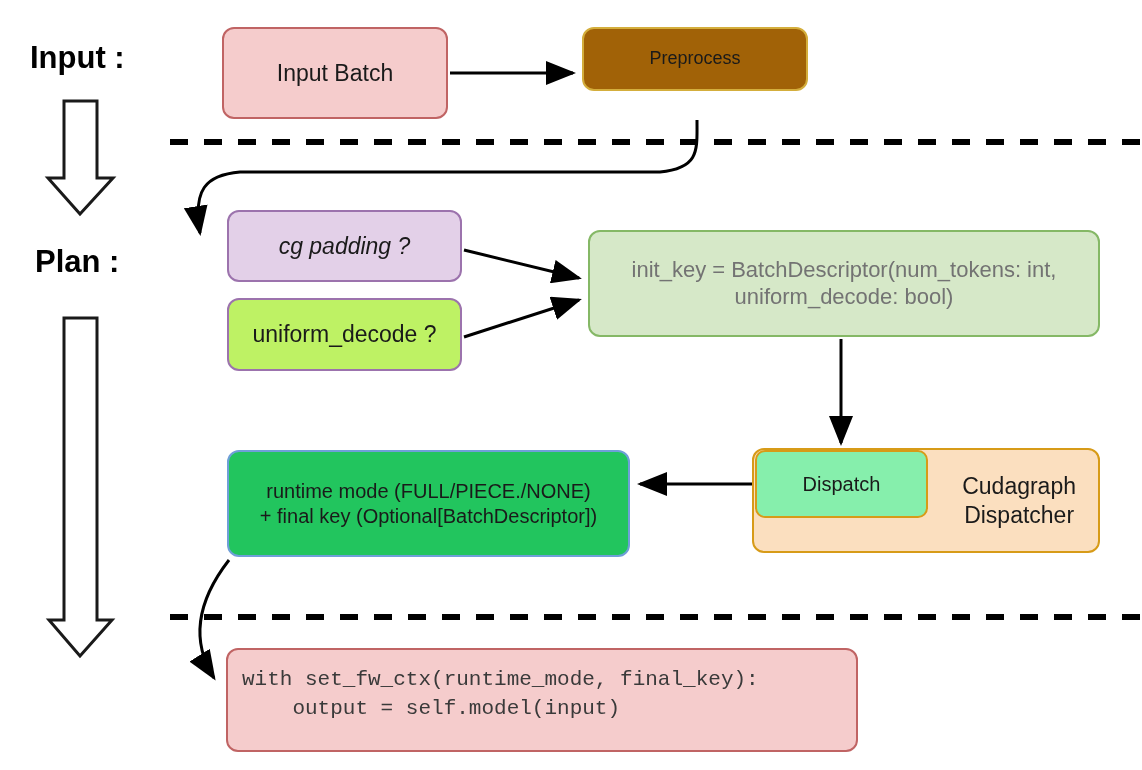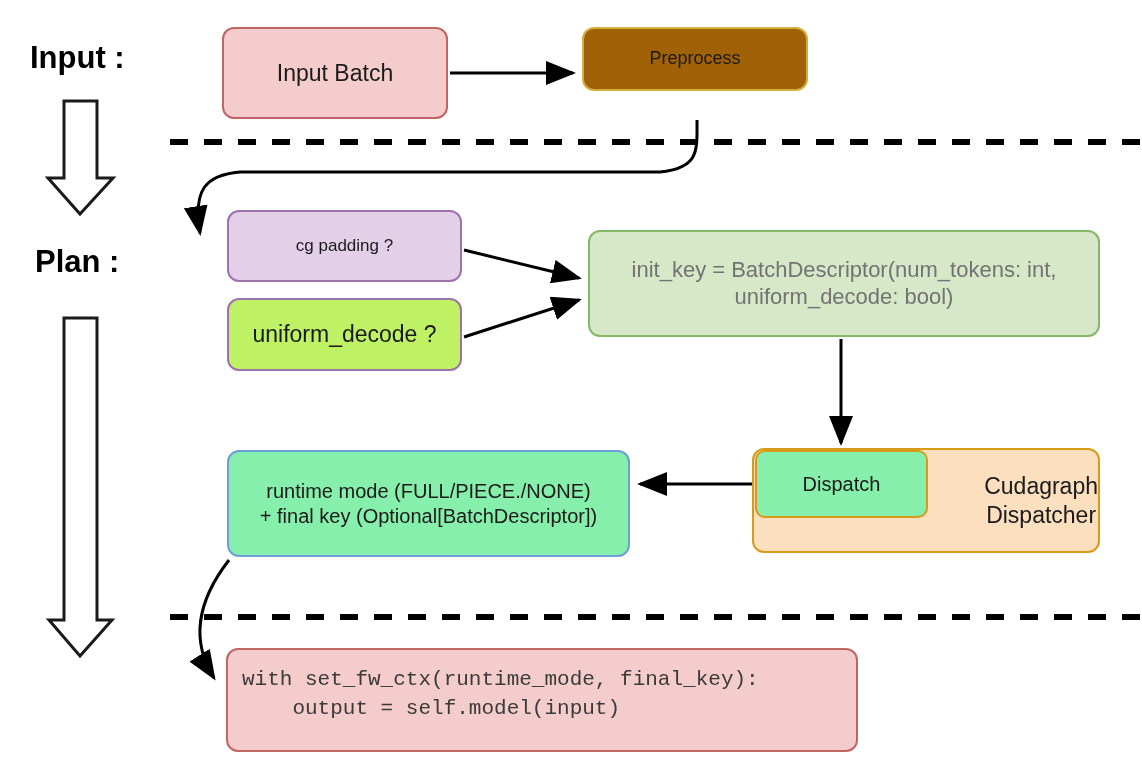--- a/index.html
+++ b/index.html
@@ -57,22 +57,23 @@
     left: 582px; top: 27px; width: 226px; height: 64px;
     background: #a16207;
     border-color: #d4ae3c;
     font-size: 18px;
     color: #1a1a1a;
   }
   #node-cg-padding {
     left: 227px; top: 210px; width: 235px; height: 72px;
     background: #e3d0e8;
     border-color: #9c73ad;
-    font-size: 17px;
+    font-size: 23px;
     color: #1a1a1a;
+    font-style: italic;
   }
   #node-uniform-decode {
     left: 227px; top: 298px; width: 235px; height: 73px;
     background: #bef264;
     border-color: #9c73ad;
     font-size: 23px;
     color: #1a1a1a;
   }
   #node-init-key {
     left: 588px; top: 230px; width: 512px; height: 107px;
@@ -83,32 +84,33 @@
     padding: 0 10px;
   }
   #node-cudagraph-dispatcher {
     left: 752px; top: 448px; width: 348px; height: 105px;
     background: #fbdfbf;
     border-color: #d79b18;
     font-size: 23px;
     color: #1a1a1a;
     align-items: center;
     justify-content: flex-end;
+    padding-right: 22px;
   }
   #node-dispatch {
     left: 755px; top: 450px; width: 173px; height: 68px;
     background: #86efac;
     border-color: #d79b18;
     font-size: 20px;
     color: #1a1a1a;
     border-radius: 10px;
   }
   #node-runtime-mode {
     left: 227px; top: 450px; width: 403px; height: 107px;
-    background: #86efac;
+    background: #22c55e;
     border-color: #6f9fd8;
     font-size: 20px;
     color: #1a1a1a;
     padding: 0 8px;
   }
   #node-code-block {
     left: 226px; top: 648px; width: 632px; height: 104px;
     background: #f5cccc;
     border-color: #c06464;
     font-family: "Liberation Mono", "DejaVu Sans Mono", monospace;

